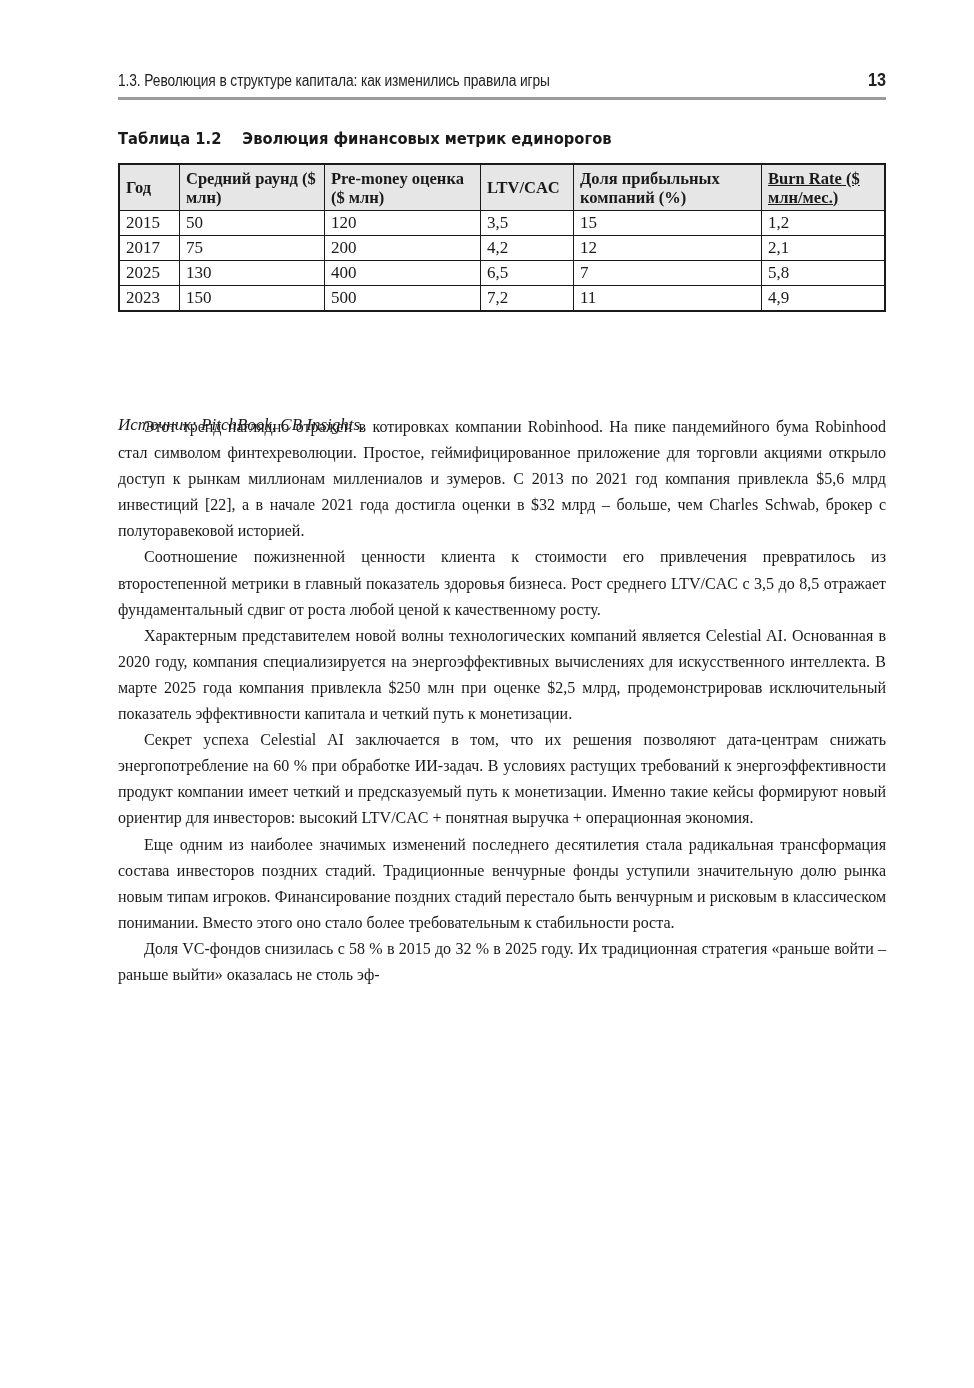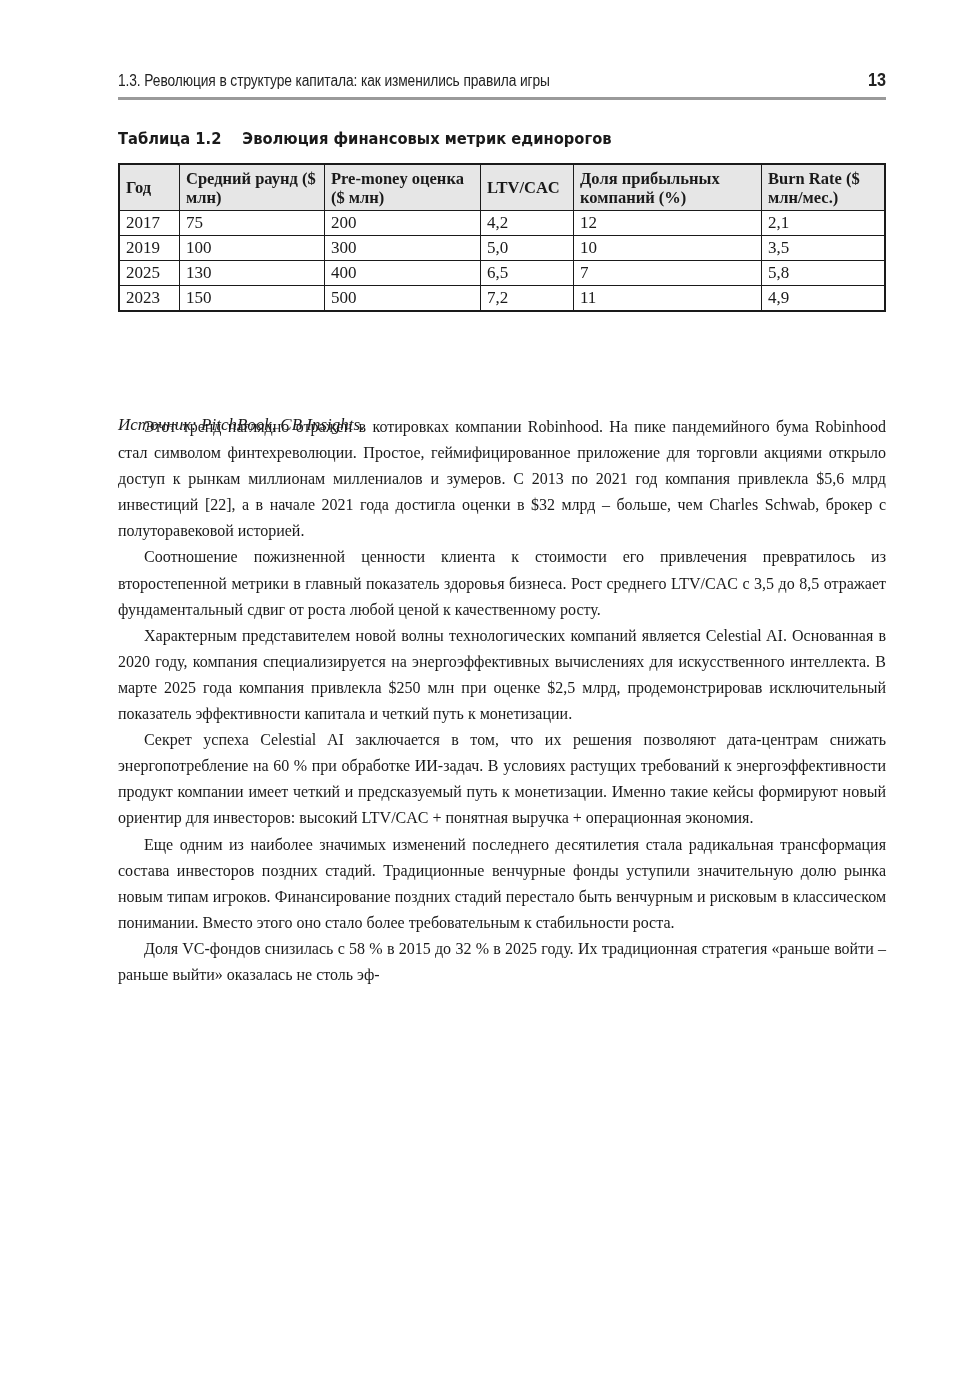--- a/index.html
+++ b/index.html
@@ -13,21 +13,21 @@
 
   .table-caption { position: absolute; top: 130px; left: 0; font-family: "DejaVu Sans", sans-serif; font-weight: bold; font-size: 15.5px; color: #1a1a1a; white-space: nowrap; transform: scaleX(0.95); transform-origin: left center; }
   .table-caption .cap-num { margin-right: 22px; }
 
   table.metrics { position: absolute; top: 163px; left: 0; width: 768px; border-collapse: collapse;
     font-family: "Liberation Serif", serif; font-size: 17px; }
   table.metrics td, table.metrics th { border: 1.6px solid #1a1a1a; padding: 0 6px; text-align: left; vertical-align: middle; }
   table.metrics th { background: #e6e6e6; font-weight: bold; line-height: 19px; height: 45px; font-size: 16.5px; }
   table.metrics td { height: 24px; line-height: 22px; padding-top: 0; }
   table.metrics { border: 2.5px solid #1a1a1a; }
-  .c1 { width: 47px; } .c2 { width: 132px; } .c3 { width: 143px; } .c4 { width: 80px; } .c5 { width: 175px; } .c6 { width: auto; }
+  .c1 { width: 47px; } .c2 { width: 132px; } .c3 { width: 143px; } .c4 { width: 80px; } .c5 { width: 175px; } .c6 { width: auto; text-decoration: underline; }
 
   .source { position: absolute; top: 367px; left: 0; font-family: "Liberation Serif", serif; font-style: italic; font-size: 17px; color: #1a1a1a; margin-top: 48px; }
 
   .body-text { position: absolute; top: 414px; left: 0; width: 768px; font-family: "Liberation Serif", serif; font-size: 16px; line-height: 26.1px; color: #1a1a1a; }
   .body-text p { margin: 0; text-indent: 26px; text-align: justify; hyphens: manual; }
 </style>
 </head>
 <body>
 
 <div class="page">
@@ -47,34 +47,34 @@
         <th class="c1">Год</th>
         <th class="c2">Средний раунд ($ млн)</th>
         <th class="c3">Pre-money оценка ($ млн)</th>
         <th class="c4">LTV/CAC</th>
         <th class="c5">Доля прибыльных компаний (%)</th>
         <th class="c6">Burn Rate ($ млн/мес.)</th>
       </tr>
     </thead>
     <tbody id="table-body">
         <tr>
+          <td>2015</td>
+          <td>50</td>
+          <td>120</td>
+          <td>3,5</td>
+          <td>15</td>
+          <td>1,2</td>
+        </tr>
+        <tr>
           <td>2017</td>
           <td>75</td>
           <td>200</td>
           <td>4,2</td>
           <td>12</td>
           <td>2,1</td>
-        </tr>
-        <tr>
-          <td>2019</td>
-          <td>100</td>
-          <td>300</td>
-          <td>5,0</td>
-          <td>10</td>
-          <td>3,5</td>
         </tr>
         <tr>
           <td>2025</td>
           <td>130</td>
           <td>400</td>
           <td>6,5</td>
           <td>7</td>
           <td>5,8</td>
         </tr>
         <tr>

